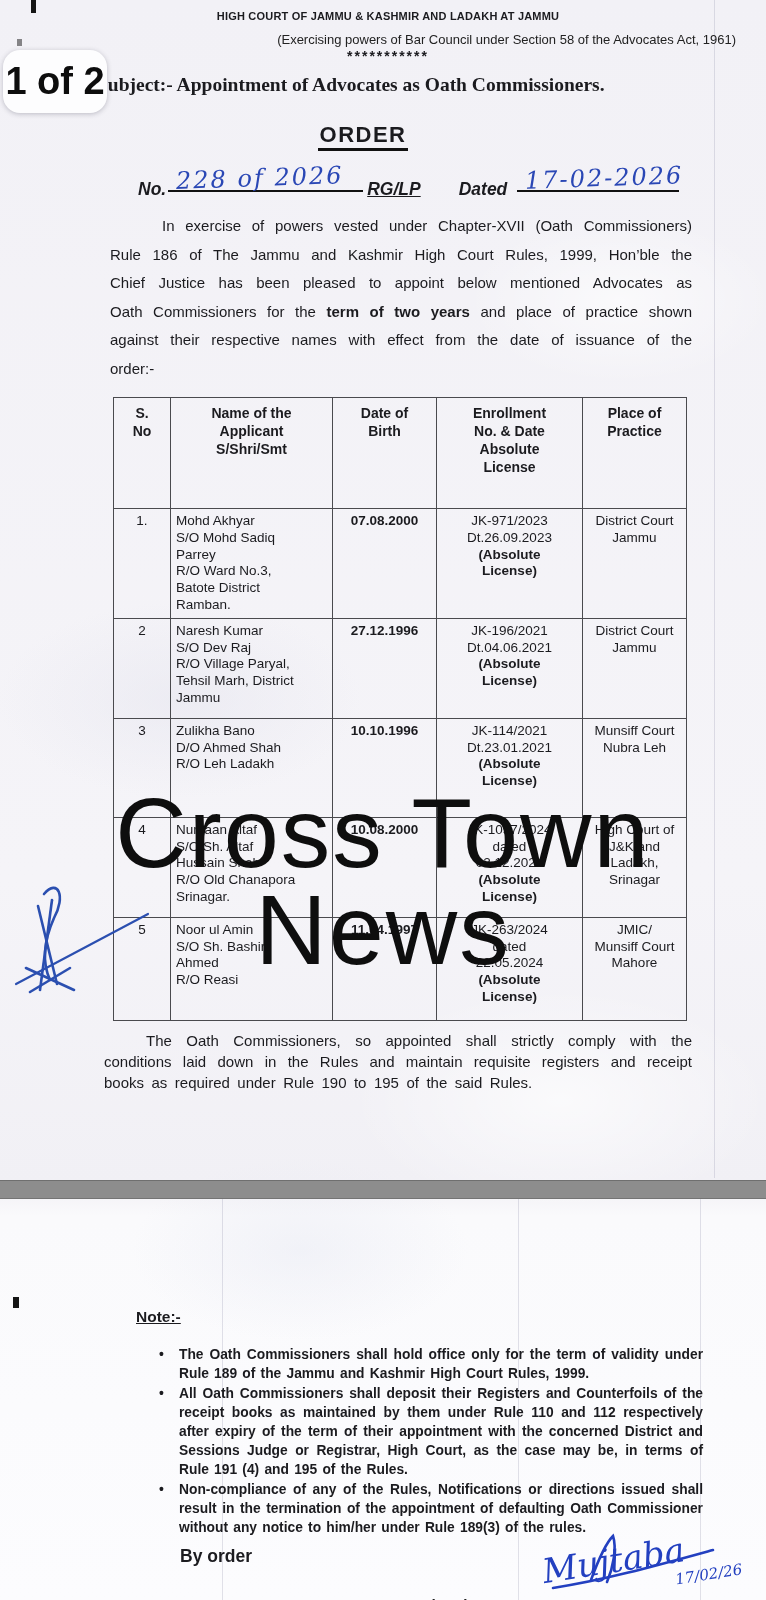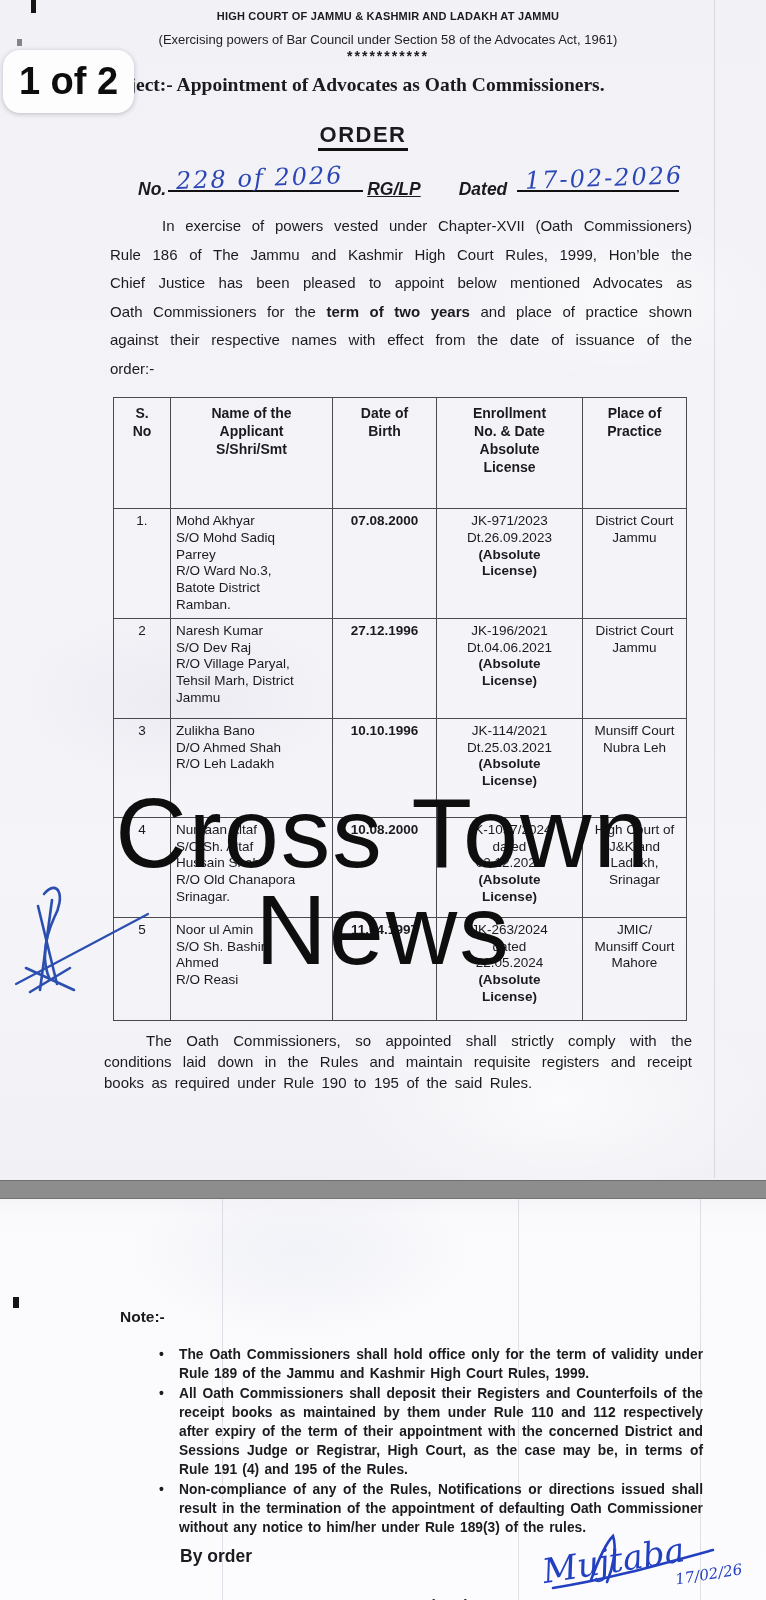--- a/index.html
+++ b/index.html
@@ -14,26 +14,26 @@
       radial-gradient(220px 120px at 620px 300px, rgba(255,255,255,.6), transparent 70%),
       radial-gradient(260px 140px at 180px 700px, rgba(228,228,238,.5), transparent 70%),
       radial-gradient(300px 160px at 560px 1100px, rgba(255,255,255,.65), transparent 70%),
       radial-gradient(240px 130px at 300px 1250px, rgba(230,232,242,.45), transparent 70%);}
   .scanline{position:absolute;width:1px;background:rgba(150,150,175,.28);}
   .artifact{position:absolute;background:#151515;}
 
   
   .title{position:absolute;top:10px;left:40px;right:30px;text-align:center;
     font-weight:bold;font-size:11px;letter-spacing:.2px;}
-  .subtitle{position:absolute;top:32px;left:40px;right:30px;text-align:center;font-size:13px;color:#222;}
+  .subtitle{position:absolute;top:32px;left:40px;right:30px;text-align:right;font-size:13px;color:#222;}
   .stars{position:absolute;top:48px;left:40px;right:30px;text-align:center;
     font-weight:bold;font-size:14px;letter-spacing:2px;}
   .subject{position:absolute;top:74px;left:97px;font-family:"Liberation Serif",serif;
     font-weight:bold;font-size:19.5px;z-index:3;}
-  .badge{position:absolute;top:50px;left:3px;width:131px;height:63px;background:#fdfdfe;
+  .badge{position:absolute;top:50px;left:3px;width:104px;height:63px;background:#fdfdfe;
     border-radius:17px;box-shadow:0 1px 5px rgba(60,60,80,.30);z-index:5;
     display:flex;align-items:center;justify-content:center;
     font-weight:bold;font-size:38px;color:#0d0d0d;}
   .order-head{position:absolute;top:122px;left:0;right:40px;text-align:center;z-index:2;}
   .order-head span{font-weight:bold;font-size:22px;letter-spacing:1.5px;
     border-bottom:3px solid #111;padding:0 2px 1px 2px;margin-top:14px;}
   .order-line{position:absolute;top:160px;left:115px;right:70px;height:34px;
     font-weight:bold;font-style:italic;font-size:17.5px;margin-left:23px;}
   .order-line .lbl{position:relative;top:8px;}
   .hand-slot{display:inline-block;position:relative;border-bottom:2px solid #111;height:30px;
@@ -71,22 +71,22 @@
 
   
   .watermark{position:absolute;top:784px;left:0;width:100%;text-align:center;z-index:8;
     color:#0e0e0e;pointer-events:none;line-height:97px;font-size:99px;
     font-family:"Liberation Sans",sans-serif;letter-spacing:2px;}
   .scribble{position:absolute;left:0;top:872px;z-index:9;}
   .divider{position:absolute;top:1180px;left:0;width:766px;height:17px;background:#8d8d8d;
     border-top:1px solid #6f6f6f;border-bottom:1px solid #747474;}
 
   
-  .note-head{position:absolute;top:1308px;left:120px;font-weight:bold;font-size:15.5px;
-    }
+  .note-head{position:absolute;top:1308px;left:136px;font-weight:bold;font-size:15.5px;
+    text-decoration:underline;}
   .bullets{position:absolute;top:1345px;left:155px;width:548px;margin:0;padding:0;
     list-style:none;}
   .bullets li{position:relative;padding-left:24px;font-weight:bold;font-size:13.8px;
     line-height:19px;text-align:justify;word-spacing:.1em;margin-bottom:1px;}
   .bullets li::before{content:"•";position:absolute;left:4px;top:0;}
   .by-order{position:absolute;top:1546px;left:180px;font-weight:bold;font-size:17.5px;}
   .signature{position:absolute;left:495px;top:1528px;z-index:4;}
   .cutoff{position:absolute;top:1596px;left:430px;width:290px;height:4px;overflow:hidden;
     font-weight:bold;font-size:15px;color:#222;}
 </style>
@@ -172,21 +172,21 @@
       <td class="c-place">District Court
 Jammu</td>
     </tr>
     <tr class="r3">
       <td class="c-sno">3</td>
       <td class="c-name">Zulikha Bano
 D/O Ahmed Shah
 R/O Leh Ladakh</td>
       <td class="c-dob">10.10.1996</td>
       <td class="c-enr"><span>JK-114/2021
-Dt.25.03.2021</span><span class="lic">(Absolute
+Dt.23.01.2021</span><span class="lic">(Absolute
 License)</span></td>
       <td class="c-place">Munsiff Court
 Nubra Leh</td>
     </tr>
     <tr class="r4">
       <td class="c-sno">4</td>
       <td class="c-name">Numaan Altaf
 S/O Sh. Altaf
 Hussain Shah
 R/O Old Chanapora

